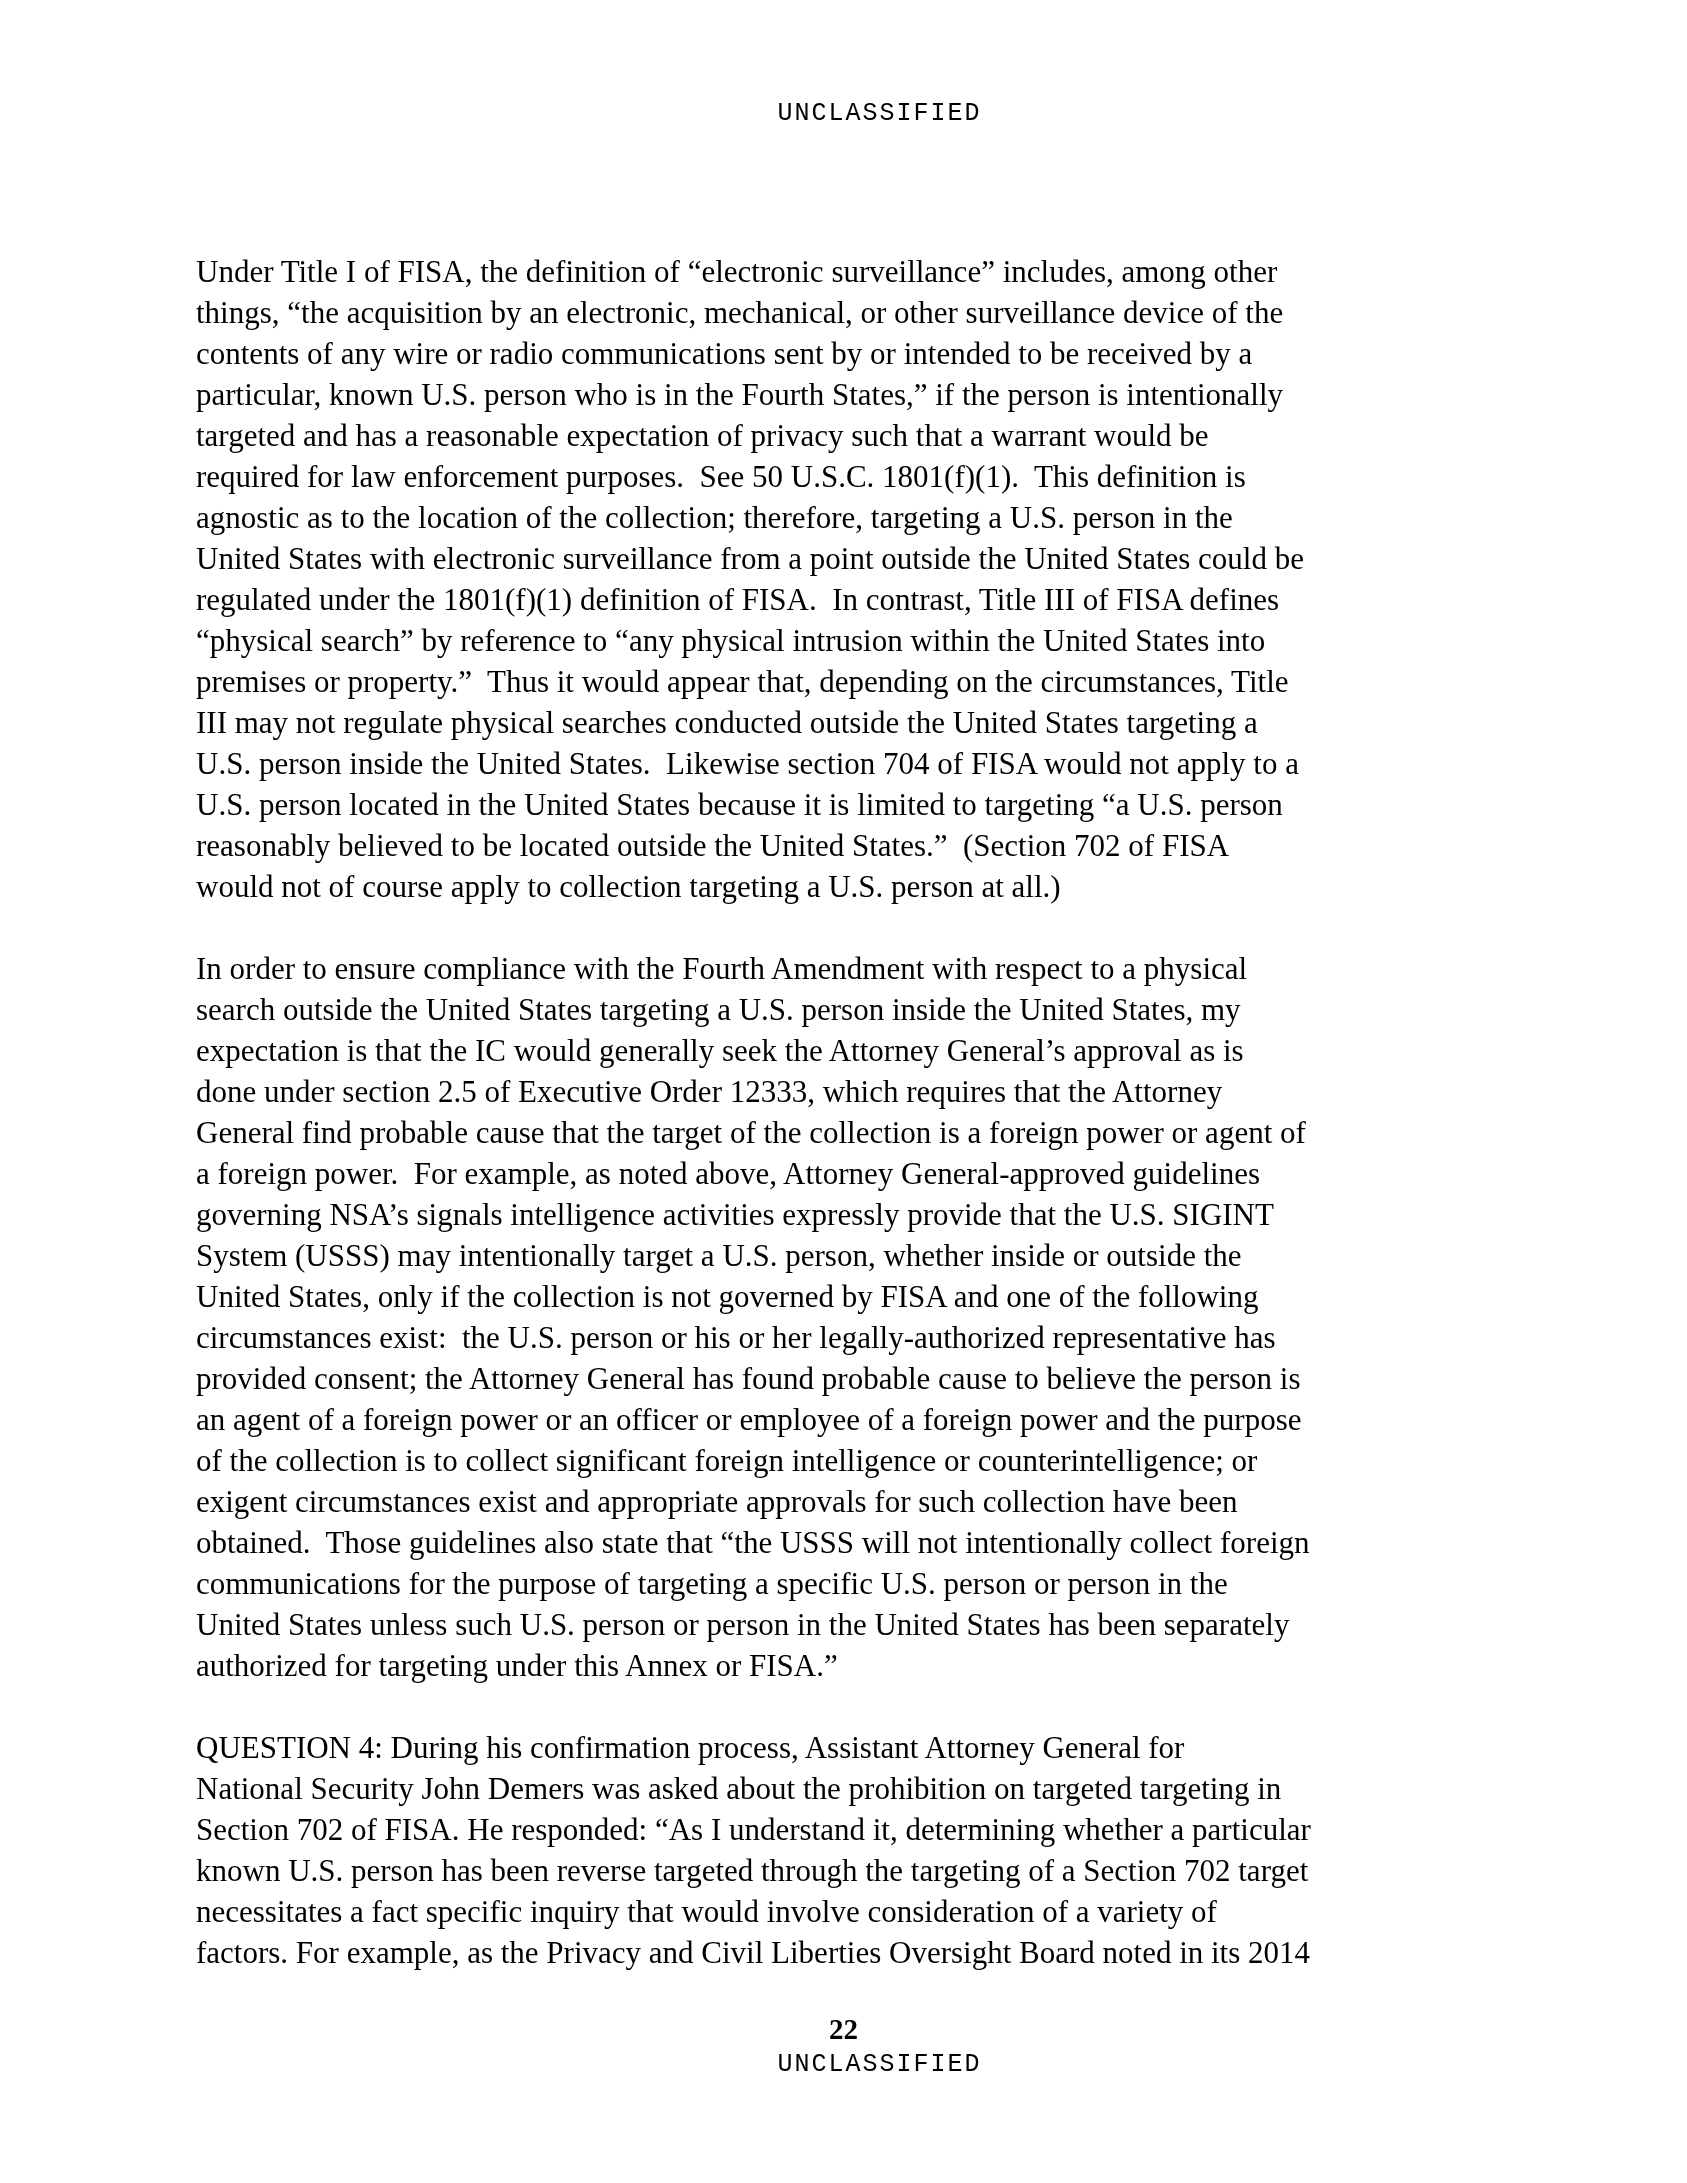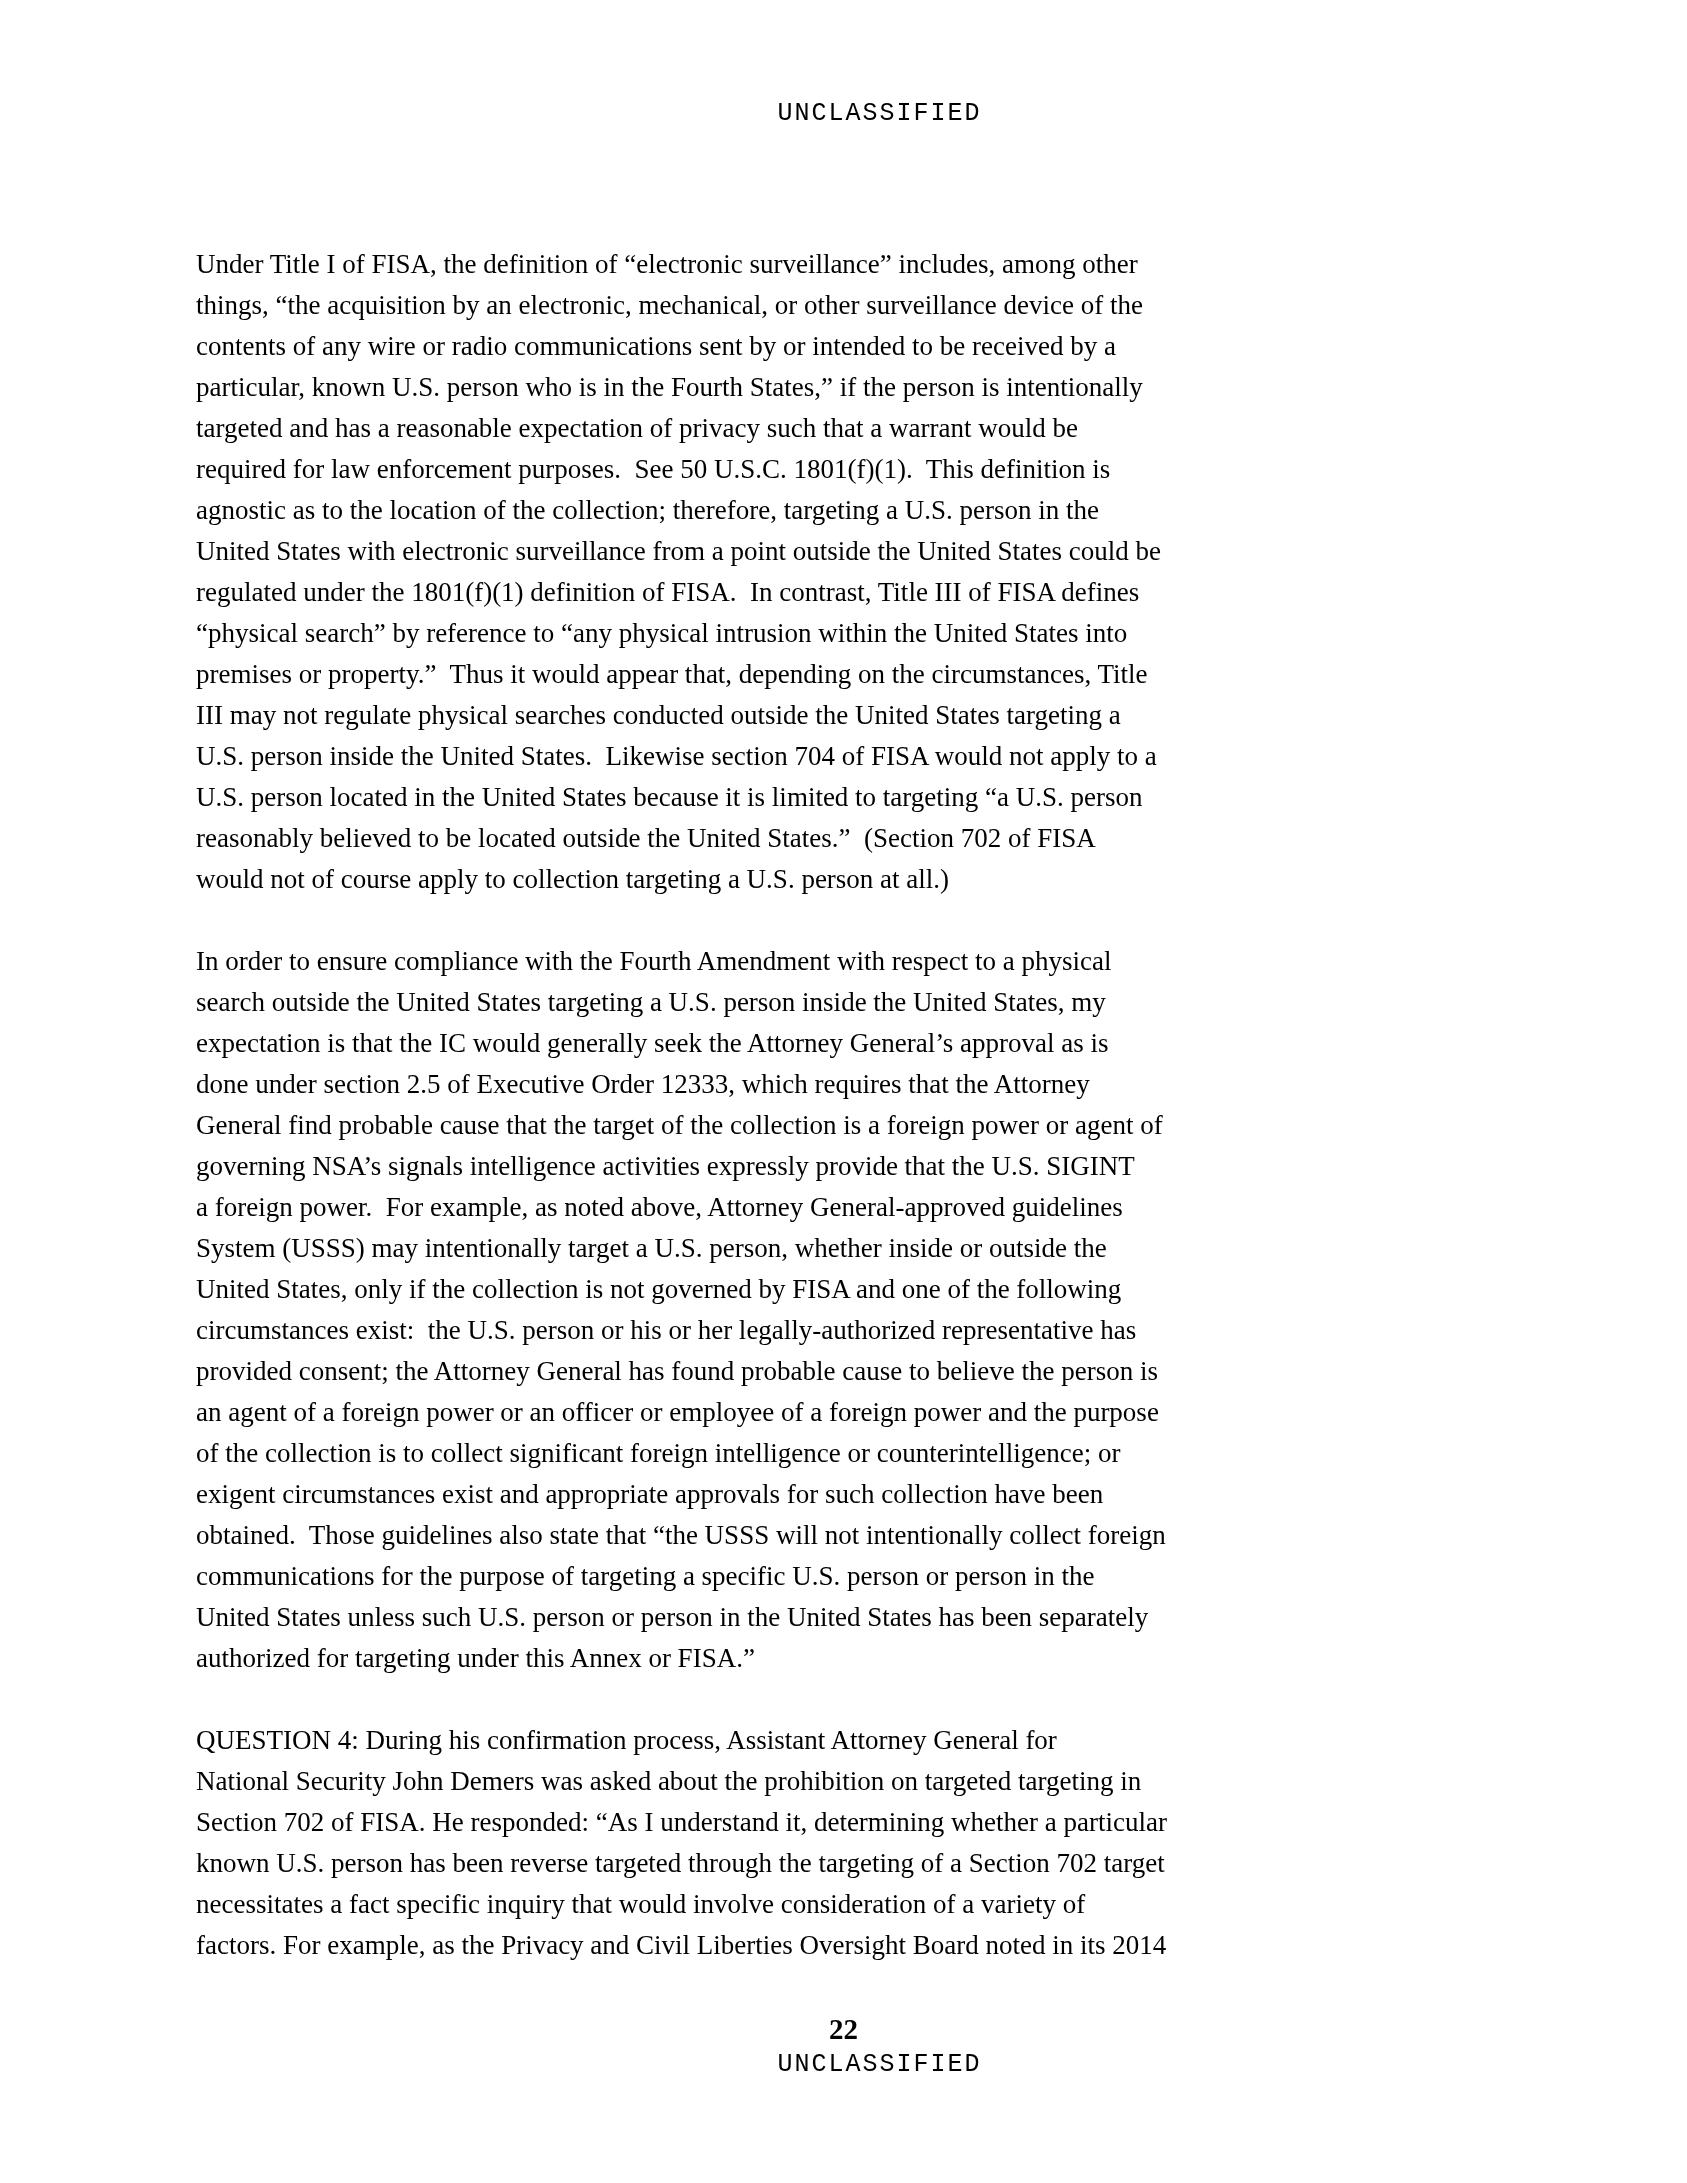--- a/index.html
+++ b/index.html
@@ -8,22 +8,22 @@
     position: absolute; left: 0; width: 1687px; text-align: center;
     font-family: "Liberation Mono", monospace; font-size: 25px; letter-spacing: 2px; padding-left: 36px;
   }
   #hdr { top: 99px; }
   #ftr { top: 2050px; }
   .page-number {
     position: absolute; left: 0; width: 1687px; text-align: center; top: 2013px;
     font-family: "Liberation Serif", serif; font-weight: bold; font-size: 29px;
   }
   .body-text {
-    position: absolute; left: 196px; top: 244px; width: 1297px;
-    font-family: "Liberation Serif", serif; font-size: 27px; line-height: 41px;
+    position: absolute; left: 196px; top: 251px; width: 1297px;
+    font-family: "Liberation Serif", serif; font-size: 31px; line-height: 41px;
   }
   .para { margin: 0 0 41px 0; }
   .line { display: block; white-space: pre; }
   .q-label { font-weight: normal; }
 </style>
 </head>
 <body>
 
 <div id="hdr" class="classification">UNCLASSIFIED</div>
 
@@ -45,22 +45,22 @@
       <span class="line">U.S. person located in the United States because it is limited to targeting “a U.S. person</span>
       <span class="line">reasonably believed to be located outside the United States.”  (Section 702 of FISA</span>
       <span class="line">would not of course apply to collection targeting a U.S. person at all.)</span>
     </div>
   <div class="para" id="p1">
       <span class="line">In order to ensure compliance with the Fourth Amendment with respect to a physical</span>
       <span class="line">search outside the United States targeting a U.S. person inside the United States, my</span>
       <span class="line">expectation is that the IC would generally seek the Attorney General’s approval as is</span>
       <span class="line">done under section 2.5 of Executive Order 12333, which requires that the Attorney</span>
       <span class="line">General find probable cause that the target of the collection is a foreign power or agent of</span>
+      <span class="line">a foreign power.  For example, as noted above, Attorney General-approved guidelines</span>
       <span class="line">governing NSA’s signals intelligence activities expressly provide that the U.S. SIGINT</span>
-      <span class="line">a foreign power.  For example, as noted above, Attorney General-approved guidelines</span>
       <span class="line">System (USSS) may intentionally target a U.S. person, whether inside or outside the</span>
       <span class="line">United States, only if the collection is not governed by FISA and one of the following</span>
       <span class="line">circumstances exist:  the U.S. person or his or her legally-authorized representative has</span>
       <span class="line">provided consent; the Attorney General has found probable cause to believe the person is</span>
       <span class="line">an agent of a foreign power or an officer or employee of a foreign power and the purpose</span>
       <span class="line">of the collection is to collect significant foreign intelligence or counterintelligence; or</span>
       <span class="line">exigent circumstances exist and appropriate approvals for such collection have been</span>
       <span class="line">obtained.  Those guidelines also state that “the USSS will not intentionally collect foreign</span>
       <span class="line">communications for the purpose of targeting a specific U.S. person or person in the</span>
       <span class="line">United States unless such U.S. person or person in the United States has been separately</span>

